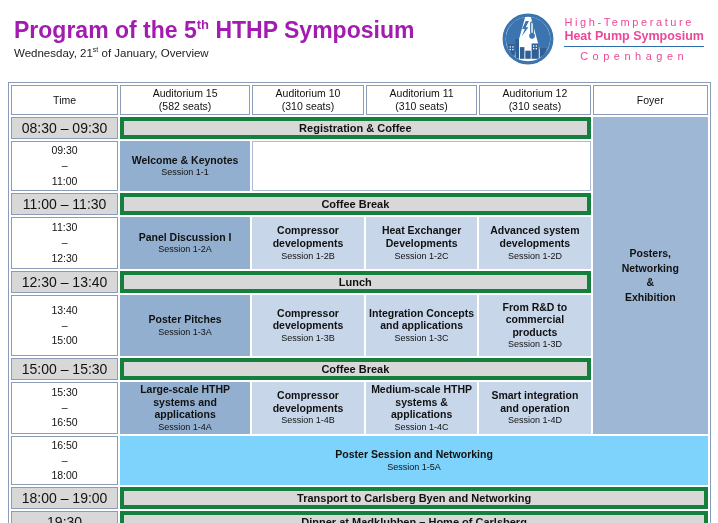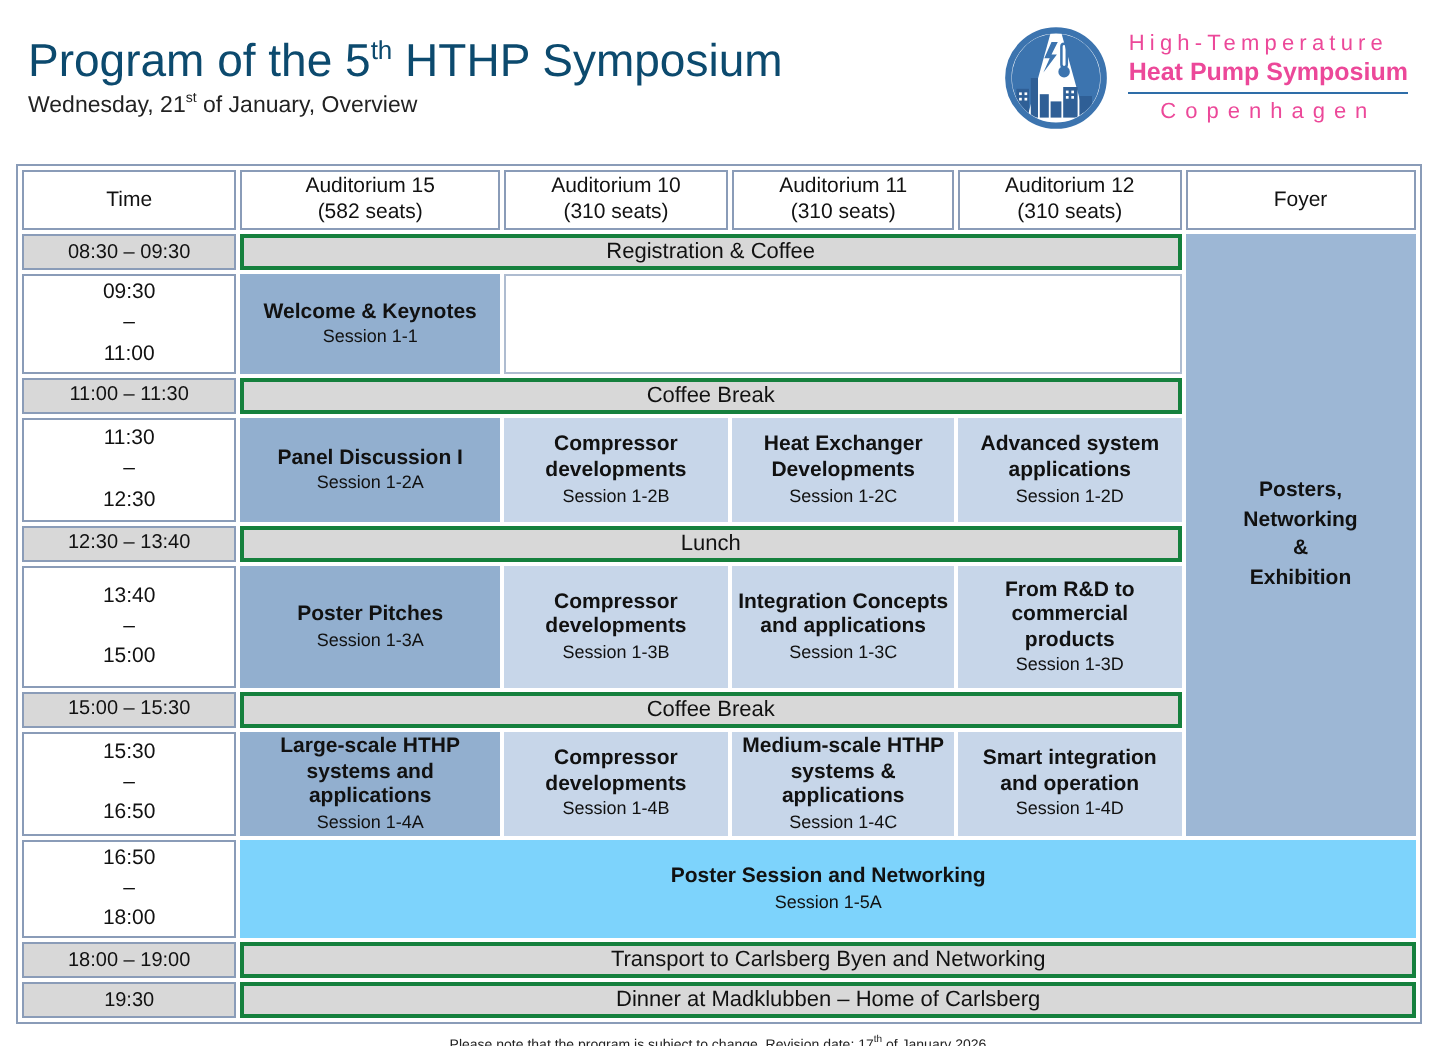--- a/index.html
+++ b/index.html
@@ -4,39 +4,39 @@
 <style>
   * { box-sizing: border-box; margin: 0; padding: 0; }
   html,body { background:#fff; }
   body {
     width: 718px; height: 523px;
     font-family: "Liberation Sans", sans-serif;
     color: #111; overflow: hidden; position: relative;
   }
   .doc-header { display:flex; justify-content:space-between; align-items:flex-start; padding:12px 10px 0 14px; }
   .title-block { padding-top:6px; }
-  h1 { font-size:23px; font-weight:400; color:#0c4a6e; line-height:1.1; }
+  h1 { font-size:23px; font-weight:700; color:#a21caf; line-height:1.1; }
   h1 sup { font-size:13px; }
   .subtitle { font-size:11.5px; color:#222; margin-top:3px; }
   .subtitle sup { font-size:7px; }
 
   .logo { display:flex; align-items:center; gap:9px; margin-top:0; padding-right:4px; }
   .logo-text { color:#ec4899; }
   .logo-line1 { font-size:11px; letter-spacing:2.6px; white-space:nowrap; }
   .logo-line2 { font-size:12.5px; font-weight:bold; white-space:nowrap; padding:1px 0 3px; border-bottom:1.5px solid #2E6DA8; }
   .logo-line3 { font-size:11px; letter-spacing:4.5px; text-align:center; margin-top:3px; }
 
   .table-wrap { margin:16px 7px 0 8px; border:1px solid #8A9CB8; background:#fff; }
   table { width:100%; border-collapse:separate; border-spacing:2px; table-layout:fixed; }
   th, td { text-align:center; vertical-align:middle; padding:1px 3px; overflow:hidden; }
   th { font-weight:normal; font-size:10.5px; border:1px solid #8A9CB8; background:#fff; line-height:1.25; }
-  td.time-gray { background:#D8D8D8; border:1px solid #8A9CB8; font-size:10px; }
+  td.time-gray { background:#D8D8D8; border:1px solid #8A9CB8; font-size:14px; }
   td.time-white { background:#fff; border:1px solid #8A9CB8; font-size:10.5px; }
   .time-stack div { line-height:1.45; }
-  td.break { background:#D8D8D8; border:2px solid #15803d; font-weight:normal; font-size:11px; }
+  td.break { background:#D8D8D8; border:4px solid #15803d; font-weight:bold; font-size:11px; }
   td.dark  { background:#92AFCF; }
   td.light { background:#C7D6E9; }
   td.medium{ background:#7dd3fc; }
   td.empty { background:#fff; border:1px solid #AEBCD0; }
   td.foyer { background:#9DB7D5; font-weight:bold; font-size:10.5px; }
   .foyer-lines div { line-height:1.4; }
   .sess-title { font-weight:bold; font-size:10.5px; line-height:1.2; }
   .sess-code  { font-size:9px; margin-top:2px; line-height:1.1;text-align:center; }
   .footnote { text-align:center; font-size:7px; color:#222; margin-top:5px; }
   .footnote sup { font-size:5px; }
@@ -176,21 +176,21 @@
       </td>
       <td class="light">
         <div class="sess-title">Compressor developments</div>
         <div class="sess-code">Session 1-2B</div>
       </td>
       <td class="light">
         <div class="sess-title">Heat Exchanger Developments</div>
         <div class="sess-code">Session 1-2C</div>
       </td>
       <td class="light">
-        <div class="sess-title">Advanced system applications</div>
+        <div class="sess-title">Advanced system developments</div>
         <div class="sess-code">Session 1-2D</div>
       </td>
     </tr>
 
     <tr style="height:15px">
       <td class="time-gray">12:30 – 13:40</td>
       <td class="break" colspan="4">Lunch</td>
     </tr>
 
     <tr style="height:61px">

